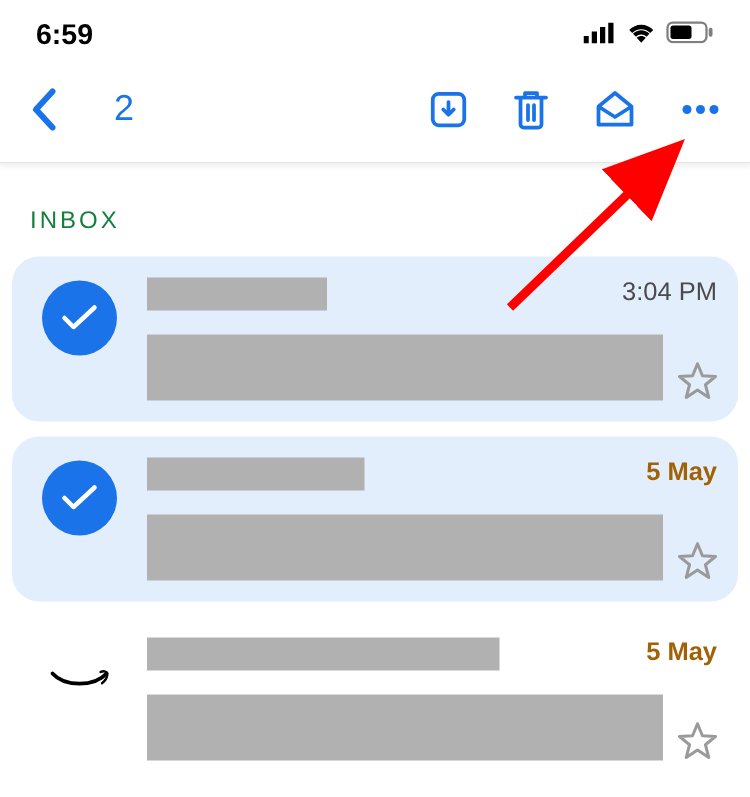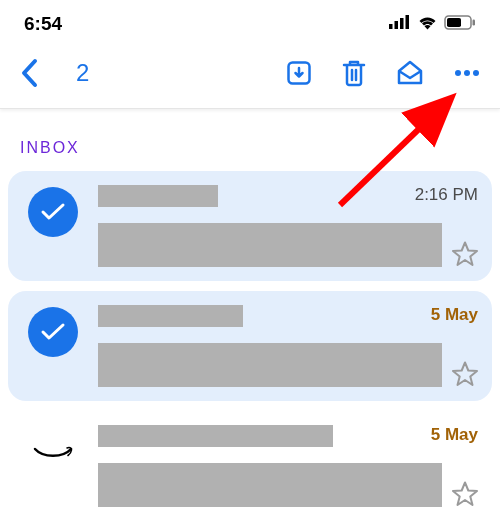--- a/index.html
+++ b/index.html
@@ -55,21 +55,21 @@
     }
     .toolbar-icon {
       color: #1a73e8;
       display: flex;
       align-items: center;
       justify-content: center;
     }
     .section-label {
       font-size: 16px;
       font-weight: 500;
-      color: #6d28d9;
+      color: #15803d;
       letter-spacing: 2px;
       padding: 30px 20px 14px 20px;
     }
     .email-row {
       display: flex;
       align-items: flex-start;
       padding: 14px 14px 14px 20px;
       border-radius: 18px;
       margin: 0 8px 10px 8px;
       position: relative;
@@ -130,21 +130,21 @@
     .arrow-overlay {
       position: absolute;
       pointer-events: none;
       z-index: 50;
     }
   </style>
 </head>
 <body>
 
 <div class="status-bar">
-  <div class="status-time">6:54</div>
+  <div class="status-time">6:59</div>
   <div class="status-icons">
     <span>
       <svg width="22" height="14" viewBox="0 0 22 14">
           <rect x="0" y="9" width="3.5" height="5" fill="#000"></rect>
           <rect x="5.5" y="6" width="3.5" height="8" fill="#000"></rect>
           <rect x="11" y="3" width="3.5" height="11" fill="#000"></rect>
           <rect x="16.5" y="0" width="3.5" height="14" fill="#000"></rect>
         </svg>
     </span>
     <span>
@@ -201,21 +201,21 @@
 
 <div class="email-row selected">
   <div class="email-avatar check">
     <svg width="26" height="20" viewBox="0 0 26 20">
         <polyline points="3,10 9,16 23,3" stroke="#fff" stroke-width="3" fill="none" stroke-linecap="round" stroke-linejoin="round"></polyline>
       </svg>
   </div>
   <div class="email-content">
     <div class="email-top">
       <div class="placeholder-bar" style="width:120px"></div>
-      <div class="email-timestamp">2:16 PM</div>
+      <div class="email-timestamp">3:04 PM</div>
     </div>
     <div style="display:flex;align-items:flex-end;">
       <div class="placeholder-bar placeholder-wide" style="flex:1"></div>
       <div class="star-wrap">
         <svg width="26" height="26" viewBox="0 0 26 26">
             <polygon points="13,1.5 16.3,9.5 25,10 18.3,15.5 20.5,24 13,19 5.5,24 7.7,15.5 1,10 9.7,9.5" stroke="#9a9a9a" stroke-width="2" fill="none" stroke-linejoin="round"></polygon>
           </svg>
       </div>
     </div>
   </div>

